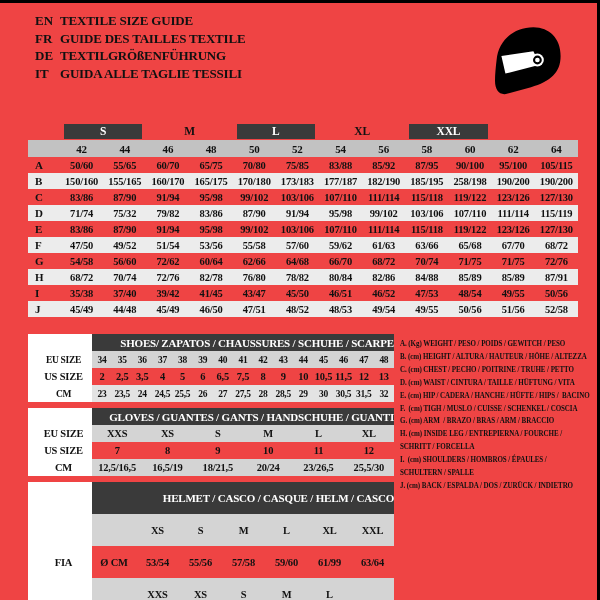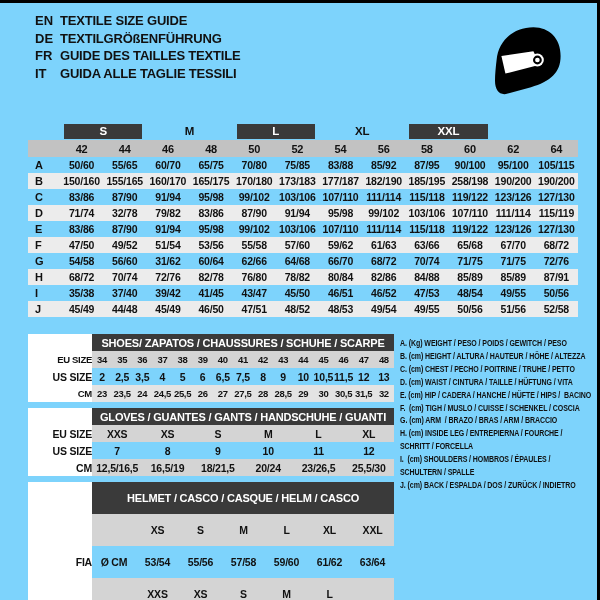--- a/index.html
+++ b/index.html
@@ -1,17 +1,17 @@
 <!DOCTYPE html>
 <html><head>
 <meta charset="utf-8">
 <style>
   html,body{margin:0;padding:0;background:#fff;}
-  .page{position:relative;width:600px;height:600px;background:#7dd3fc;overflow:hidden;
-        font-family:Liberation Sans, sans-serif;font-weight:bold;color:#111;}
+  .page{position:relative;width:600px;height:600px;background:#ef4444;overflow:hidden;
+        font-family:Liberation Serif, serif;font-weight:bold;color:#111;}
   .top-line{position:absolute;left:0;top:0;width:600px;height:3px;background:#000;}
   .right-line{position:absolute;right:0;top:0;width:3px;height:600px;background:#000;}
 
   
   .lang-block{position:absolute;left:35px;top:12px;font-size:13px;line-height:17.5px;}
   .lang-row{display:flex;}
   .lang-code{width:25px;}
   .lang-title{letter-spacing:-0.2px;}
 
   
@@ -28,22 +28,22 @@
   .bar.dark{background:#3a3a3a;color:#fff;}
   .size-row td{height:17px;background:#c2c2c2;font-size:11px;}
   tr.alt td{background:#ececec;}
   .lc{text-align:left;padding-left:7px;font-size:11px;}
 
   
   .lower{position:absolute;left:28px;top:334px;width:366px;}
   .sub-table{width:366px;margin-bottom:6px;}
   .sub-table .c-olab{width:64px;}
   .helmet-table .c-unit{width:44px;}
-  .thead{background:#3a3a3a;color:#fff;text-align:center;font-size:11px;height:16px;}
-  td.olab{text-align:right;padding-left:7px;background:#fff;font-size:10.5px;}
+  .thead{background:#3a3a3a;color:#fff;text-align:right;font-size:11px;height:16px;}
+  td.olab{text-align:center;padding-left:7px;background:#fff;font-size:10.5px;}
   tr.g td{background:#d4d4d4;}
   tr.lg td{background:#e3e3e3;}
   tr.g td.olab, tr.lg td.olab{background:#fff;}
   .sub-table td{height:17px;}
   .helmet-table td{height:32px;}
   .shoes-table tr.g td, .shoes-table tr.w td, .shoes-table tr.lg td{font-size:9.5px;letter-spacing:-0.3px;}
   .shoes-table td.olab{font-size:10.5px;letter-spacing:-0.2px;}
 
   
   .legend{position:absolute;left:400px;top:337px;width:250px;
@@ -56,26 +56,26 @@
 <div class="page">
   <div class="top-line"></div>
   <div class="right-line"></div>
 
   <div class="lang-block">
     <div class="lang-row">
         <span class="lang-code">EN</span>
         <span class="lang-title">TEXTILE SIZE GUIDE</span>
       </div>
     <div class="lang-row">
+        <span class="lang-code">FR</span>
+        <span class="lang-title">GUIDE DES TAILLES TEXTILE</span>
+      </div>
+    <div class="lang-row">
         <span class="lang-code">DE</span>
         <span class="lang-title">TEXTILGRÖßENFÜHRUNG</span>
-      </div>
-    <div class="lang-row">
-        <span class="lang-code">FR</span>
-        <span class="lang-title">GUIDE DES TAILLES TEXTILE</span>
       </div>
     <div class="lang-row">
         <span class="lang-code">IT</span>
         <span class="lang-title">GUIDA ALLE TAGLIE TESSILI</span>
       </div>
   </div>
 
   <div class="helmet-icon">
     <svg viewBox="0 0 100 100" width="80" height="88" aria-hidden="true">
       <path d="M58,9 C32,9 14,27 12,50 C11,58 10,68 10,76 C10,88 16,95 26,92 L55,84 C79,77 92,66 92,45 C92,23 78,9 58,9 Z" fill="#000"></path>
@@ -166,21 +166,21 @@
           <td>107/110</td>
           <td>111/114</td>
           <td>115/118</td>
           <td>119/122</td>
           <td>123/126</td>
           <td>127/130</td>
         </tr>
     <tr class="alt">
       <td class="lc">D</td>
     <td>71/74</td>
-          <td>32/78</td>
+          <td>75/32</td>
           <td>79/82</td>
           <td>83/86</td>
           <td>87/90</td>
           <td>91/94</td>
           <td>95/98</td>
           <td>99/102</td>
           <td>103/106</td>
           <td>107/110</td>
           <td>111/114</td>
           <td>115/119</td>
@@ -212,21 +212,21 @@
           <td>61/63</td>
           <td>63/66</td>
           <td>65/68</td>
           <td>67/70</td>
           <td>68/72</td>
         </tr>
     <tr>
       <td class="lc">G</td>
     <td>54/58</td>
           <td>56/60</td>
-          <td>31/62</td>
+          <td>72/62</td>
           <td>60/64</td>
           <td>62/66</td>
           <td>64/68</td>
           <td>66/70</td>
           <td>68/72</td>
           <td>70/74</td>
           <td>71/75</td>
           <td>71/75</td>
           <td>72/76</td>
         </tr>
@@ -408,21 +408,21 @@
             <td>XL</td>
             <td>XXL</td>
           </tr>
       <tr>
         <td class="olab">FIA</td>
         <td>Ø CM</td>
       <td>53/54</td>
             <td>55/56</td>
             <td>57/58</td>
             <td>59/60</td>
-            <td>61/62</td>
+            <td>61/99</td>
             <td>63/64</td>
           </tr>
       <tr class="g">
         <td class="olab"></td>
         <td></td>
       <td>XXS</td>
             <td>XS</td>
             <td>S</td>
             <td>M</td>
             <td>L</td>

